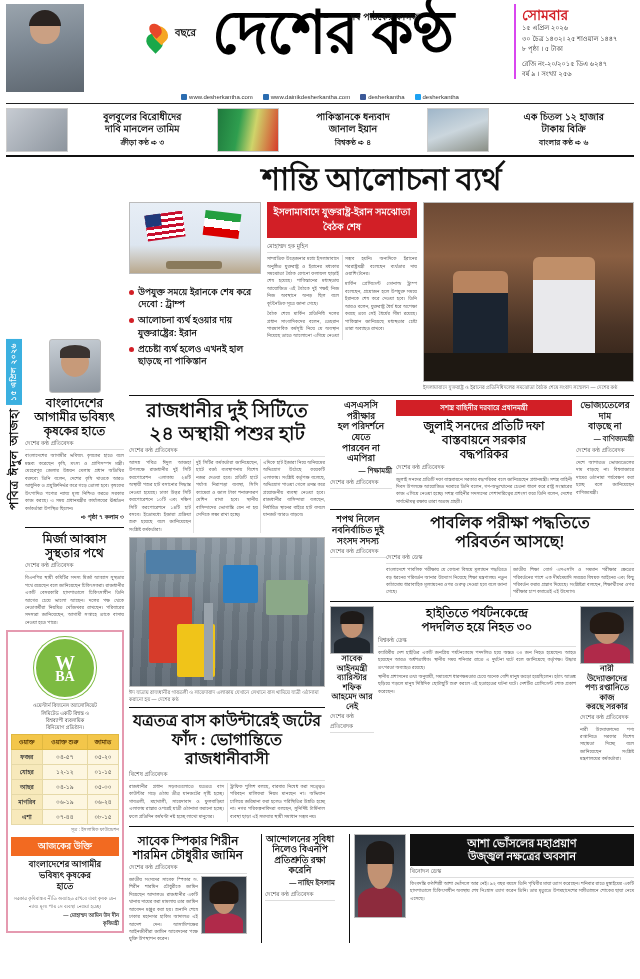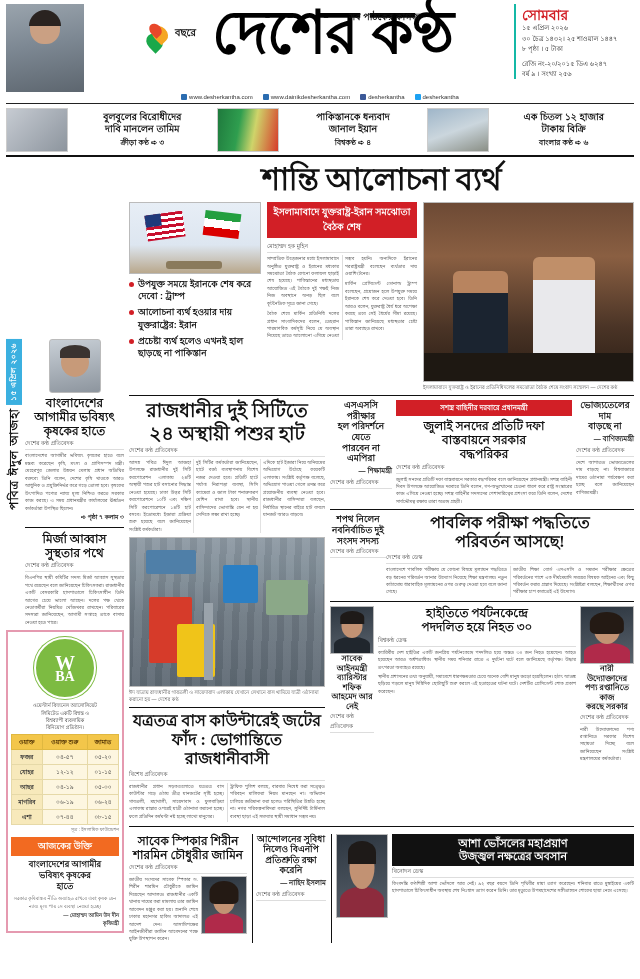--- a/index.html
+++ b/index.html
@@ -43,21 +43,21 @@
   .bochore { font-size:10px; color:#111; font-weight:bold; margin-right:12px; }
   .mast-title {
     font-family:"Liberation Serif", serif;
     font-size: 60px; font-weight: bold; line-height:0.92;
     letter-spacing:-1px; color:#000;
   }
   .tagline {
     position:absolute; right:94px; top:6px; font-size:9.5px; color:#111; font-weight:bold;
   }
   .mast-right {
-    width: 120px; flex: 0 0 120px; border-left: 2px solid #14b8a6; padding-left:6px; padding-top:4px;
+    width: 120px; flex: 0 0 120px; border-left: 2px solid #d946ef; padding-left:6px; padding-top:4px;
   }
   .day-name { color:#d21f26; font-size:14px; font-weight:bold; line-height:1.1; }
   .date-line { font-size:6.6px; color:#1a1a1a; line-height:1.55; white-space:nowrap; }
   .reg-block { margin-top:5px; font-size:6.6px; line-height:1.55; color:#1a1a1a; }
 
   .web-row {
     display:flex; justify-content:center; gap:10px; align-items:center;
     font-size:6px; color:#333; padding: 2px 0 3px; border-bottom:1px solid #222;
   }
   .web-item { display:flex; align-items:center; gap:2px; }
@@ -99,21 +99,21 @@
   }
   .lead-photo .usflag::before {
     content:""; position:absolute; left:0; top:0; width:16px; height:12px; background:#1f3a7a;
   }
   .lead-photo .irflag {
     position:absolute; right:20px; top:9px; width:36px; height:25px;
     background: linear-gradient(180deg,#239f40 0 33%,#fff 33% 66%,#da0000 66%);
     transform: rotate(7deg);
   }
   .lead-photo .base { position:absolute; left:36px; bottom:4px; width:56px; height:8px; background:#8a7a5c; border-radius:3px; }
-  .bullets { margin-top:4px; }
+  .bullets { margin-top:12px; }
   .bullet { display:flex; gap:4px; margin-bottom:4px; }
   .bdot { width:5px; height:5px; border-radius:50%; background:#d21f26; flex:0 0 5px; margin-top:4px; }
   .btxt { font-size:9px; font-weight:bold; line-height:1.35; color:#111; }
 
   .lead-right { flex:1; }
   .redbar {
     background:#d21f26; color:#fff; font-size:9.5px; font-weight:bold;
     text-align:center; padding:3px 4px; margin-bottom:3px;
   }
   .byline { font-size:5.8px; color:#444; margin-bottom:2px; border-bottom:1px solid #ddd; padding-bottom:1px;}
@@ -202,21 +202,21 @@
   .ph-face .f-hair { position:absolute; left:50%; top:8%; transform:translateX(-50%); width:56%; height:28%; border-radius:50% 50% 0 0; background:#1e1a18; }
   .ph-face .f-body { position:absolute; left:6%; bottom:0; width:88%; height:36%; border-radius:45% 45% 0 0; background:#20262d; }
   .ph-face.lady .f-hair { background:#241a14; height:40%; border-radius:50% 50% 20% 20%; width:66%; }
   .ph-face.lady .f-body { background:#b02a4a; }
   .ph-face.saree .f-body { background:#8d2b3d; }
   .ph-face.duo { background:linear-gradient(170deg,#3a2a2a,#6b5450); }
 
   .blackbar { background:#111; color:#fff; font-size:11px; font-weight:bold; text-align:center; padding:3px; font-family:"Liberation Serif",serif; line-height:1.2;}
   .sec-ref { font-size:6px; font-weight:bold; text-align:right; color:#111; }
 
-  .bottom-strip { display:flex; gap:5px; padding-top:3px; }
+  .bottom-strip { display:flex; gap:14px; padding-top:3px; }
 </style>
 </head>
 <body>
 
 <div class="page">
 
   <div class="masthead">
     <div class="mast-person"></div>
     <div class="mast-center">
       <div class="tagline">সব পাঠকের কাগজ</div>

